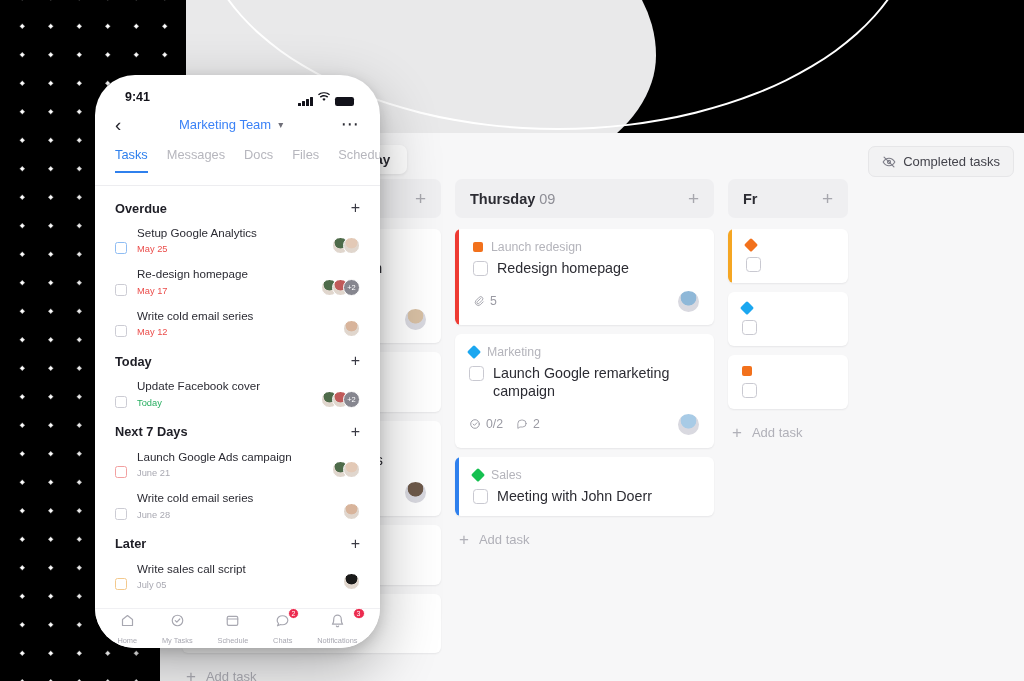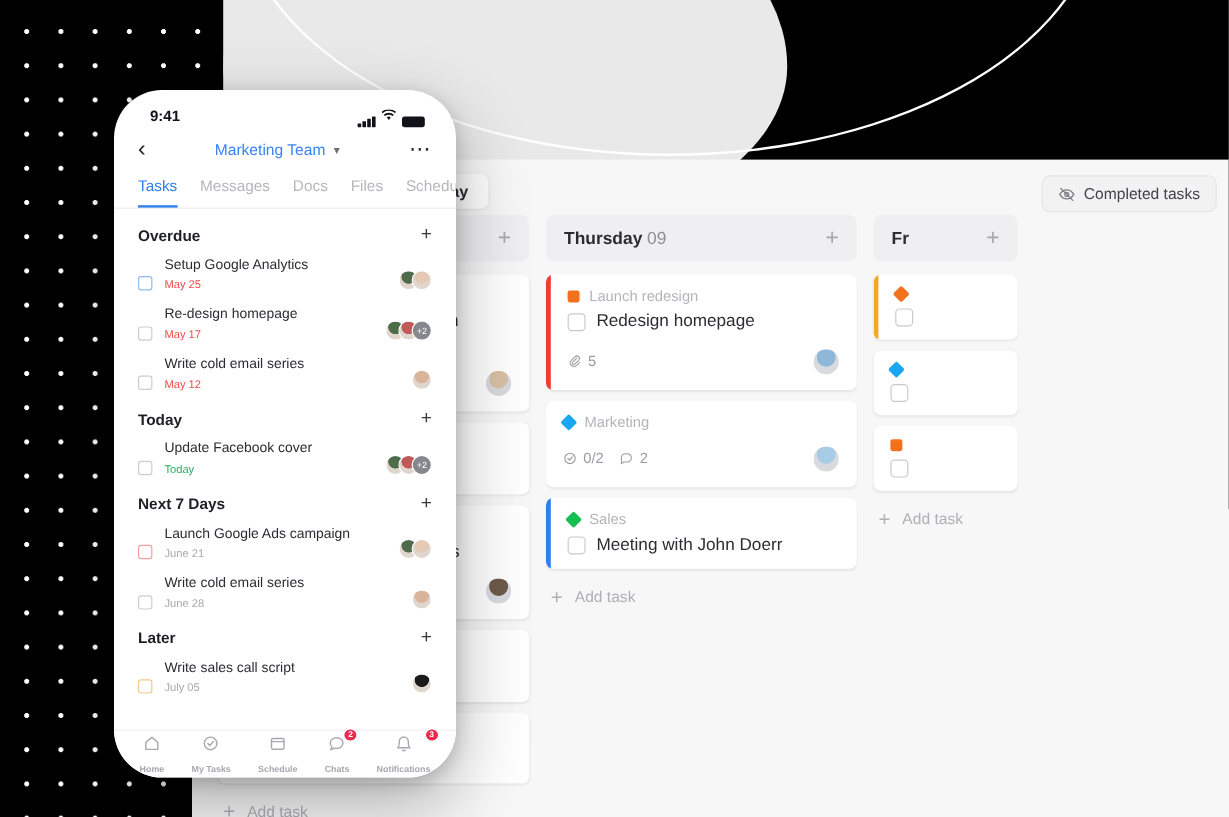--- a/index.html
+++ b/index.html
@@ -141,21 +141,21 @@
     display: flex; align-items: center; justify-content: space-between;
     padding: 6px 20px 4px 20px;
   }
   #back-chevron { font-size: 19px; color: #24242c; line-height: 1; font-weight: 400; }
   #phone-title-wrap { display: flex; align-items: center; gap: 7px; }
   #phone-title { font-size: 13px; font-weight: 400; color: #3b82f6; }
   #caret { font-size: 10px; color: #6e6e78; }
   #dots-menu { font-size: 18px; color: #2a2a33; letter-spacing: 1.2px; line-height: .6; }
 
   #phone-tabs {
-    display: flex; gap: 19px; padding: 9px 20px 0 20px;
+    display: flex; gap: 19px; padding: 9px 20px 12px 20px;
     border-bottom: 1px solid #ededf0; position: relative;
   }
   .ptab { font-size: 12.8px; color: #b6b6bd; padding-bottom: 9px; }
   .ptab.active { color: #2f80ed; font-weight: 400; border-bottom: 2.5px solid #2f80ed; }
 
   #filters { display: flex; gap: 10px; padding: 12px 20px 4px 20px; }
   .chip {
     background: #f1f1f3; border-radius: 14px; padding: 5px 12px;
     font-size: 11.8px; color: #3b3b44; display: flex; align-items: center; gap: 5px;
   }
@@ -191,21 +191,20 @@
     width: 17px; height: 17px; border-radius: 50%; border: 1.5px solid #fff;
     margin-left: -6px; background: #86868f; color: #fff; font-size: 7.5px;
     display: flex; align-items: center; justify-content: center;
   }
 
   #phone-bottom {
     position: absolute; left: 0; right: 0; bottom: 0; height: 40px;
     background: #fff; border-top: 1px solid #f0f0f3;
     display: flex; align-items: center; justify-content: space-around;
     padding: 0 10px;
-    font-weight: bold;
   }
   .bnav { display: flex; flex-direction: column; align-items: center; gap: 4px; position: relative; }
   .bnav-label { font-size: 7.4px; color: #a8a8b1; }
   .badge {
     position: absolute; top: -5px; right: -7px;
     min-width: 11px; height: 11px; border-radius: 6px;
     background: #ec2b4f; color: #fff; font-size: 7px;
     display: flex; align-items: center; justify-content: center; padding: 0 3px;
     border: 1.3px solid #fff;
   }
@@ -378,20 +377,24 @@
               <span>5</span>
             </div>
             <div class="meta-spacer"></div>
             <div class="avatar" style="background: radial-gradient(circle at 50% 32%, rgb(143, 184, 216) 0px, rgb(143, 184, 216) 42%, rgb(217, 217, 224) 46%);"></div>
           </div>
         </div>
         <div class="card">
           <div class="tag">
             <span class="tag-dot diamond" style="background: rgb(27, 167, 240);"></span>
             <span class="tag-label">Marketing</span>
+          </div>
+          <div class="card-row">
+            <div class="cbox"></div>
+            <div class="card-title">Launch Google remarketing campaign</div>
           </div>
           <div class="meta">
             <div class="meta-item">
               <span>
                 <svg width="12" height="12" viewBox="0 0 24 24" fill="none" stroke="#9a9aa3" stroke-width="1.9" stroke-linecap="round" stroke-linejoin="round">
                   <circle cx="12" cy="12" r="8.6"></circle>
                   <path d="M8.3 12.1l2.6 2.6 5-5.2"></path>
                 </svg>
               </span>
               <span>0/2</span>

